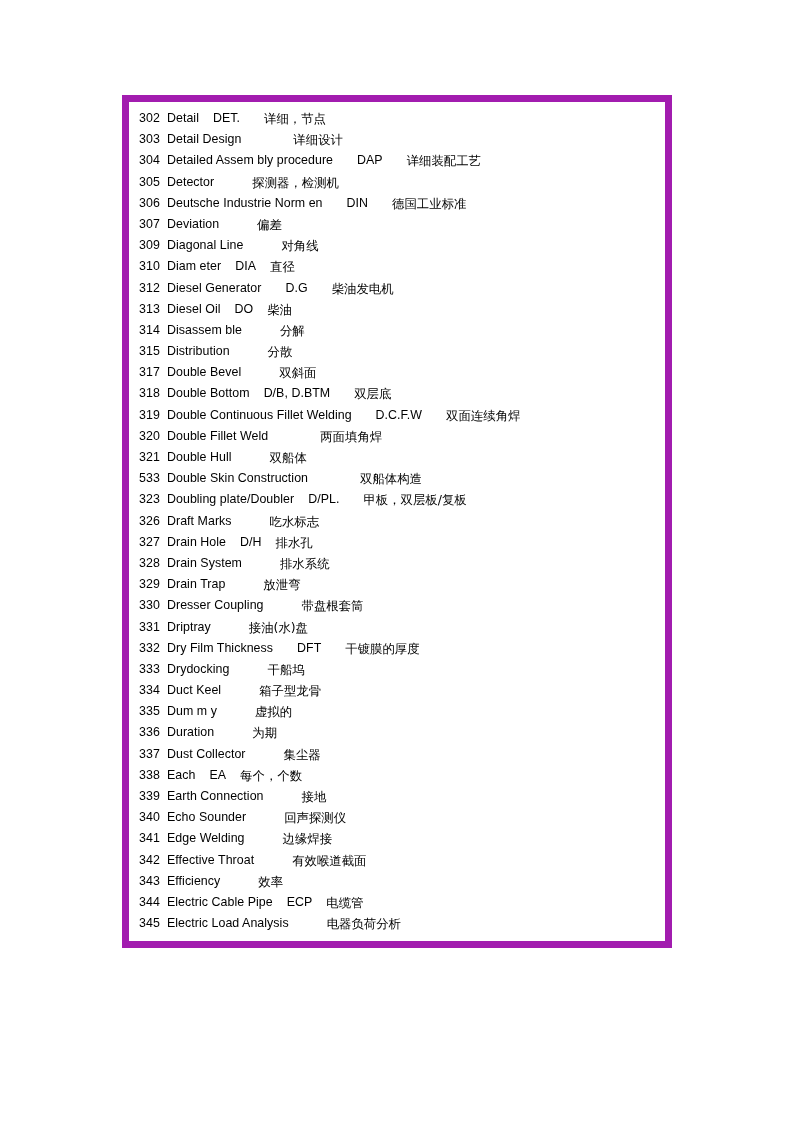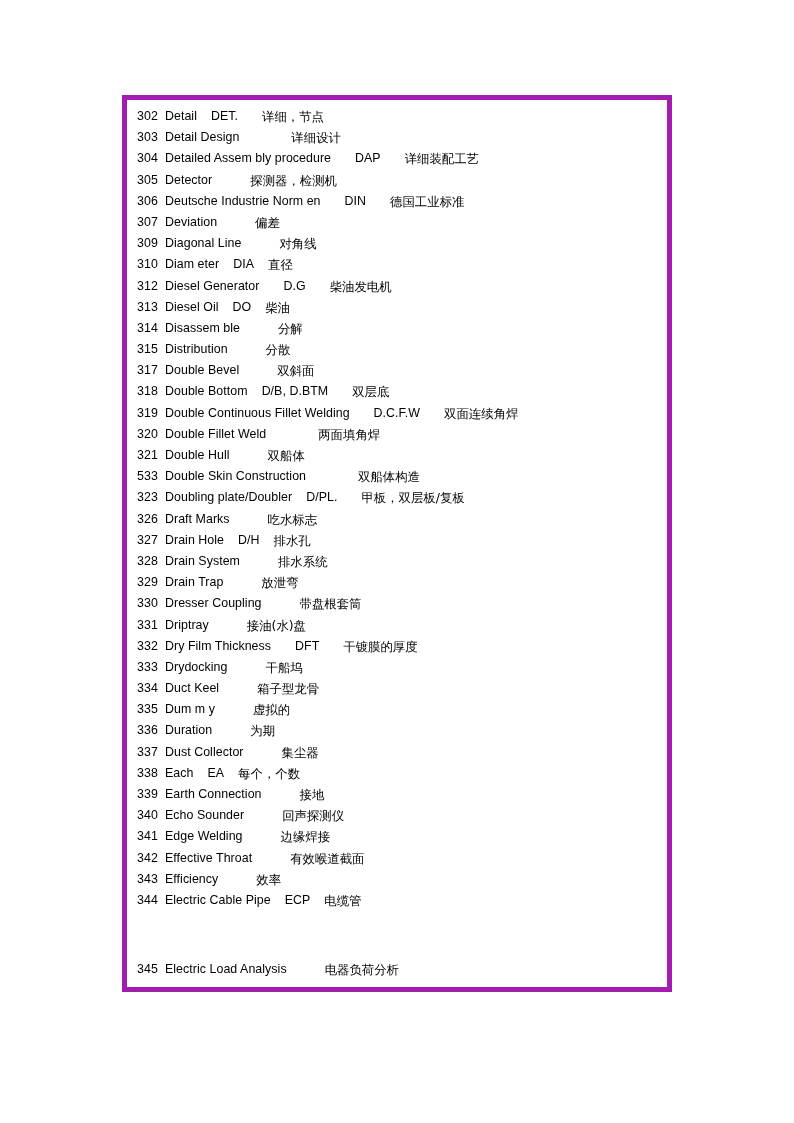--- a/index.html
+++ b/index.html
@@ -23,38 +23,38 @@
     width: 794px;
     height: 1123px;
     background: #ffffff;
   }
 
   .glossary-table {
     position: absolute;
     left: 122px;
     top: 95px;
     width: 550px;
-    border: 5px solid #a21caf;
+    border: 7px solid #a21caf;
     background: #ffffff;
     box-sizing: border-box;
     padding: 0;
   }
 
   .row {
     display: block;
     height: 21.2px;
     line-height: 21.2px;
     white-space: nowrap;
     font-size: 12.4px;
     padding: 0;
     margin: 0;
     overflow: visible;
   }
   .row:first-child { margin-top: 6px; }
-  .row:last-child { margin-bottom: 7px; margin-top: 48px; }
+  .row:last-child { margin-bottom: 7px; }
 
   .num {
     display: inline-block;
     width: 38px;
     padding-left: 10px;
     box-sizing: border-box;
     text-align: left;
     vertical-align: top;
     letter-spacing: 0.1px;
   }

